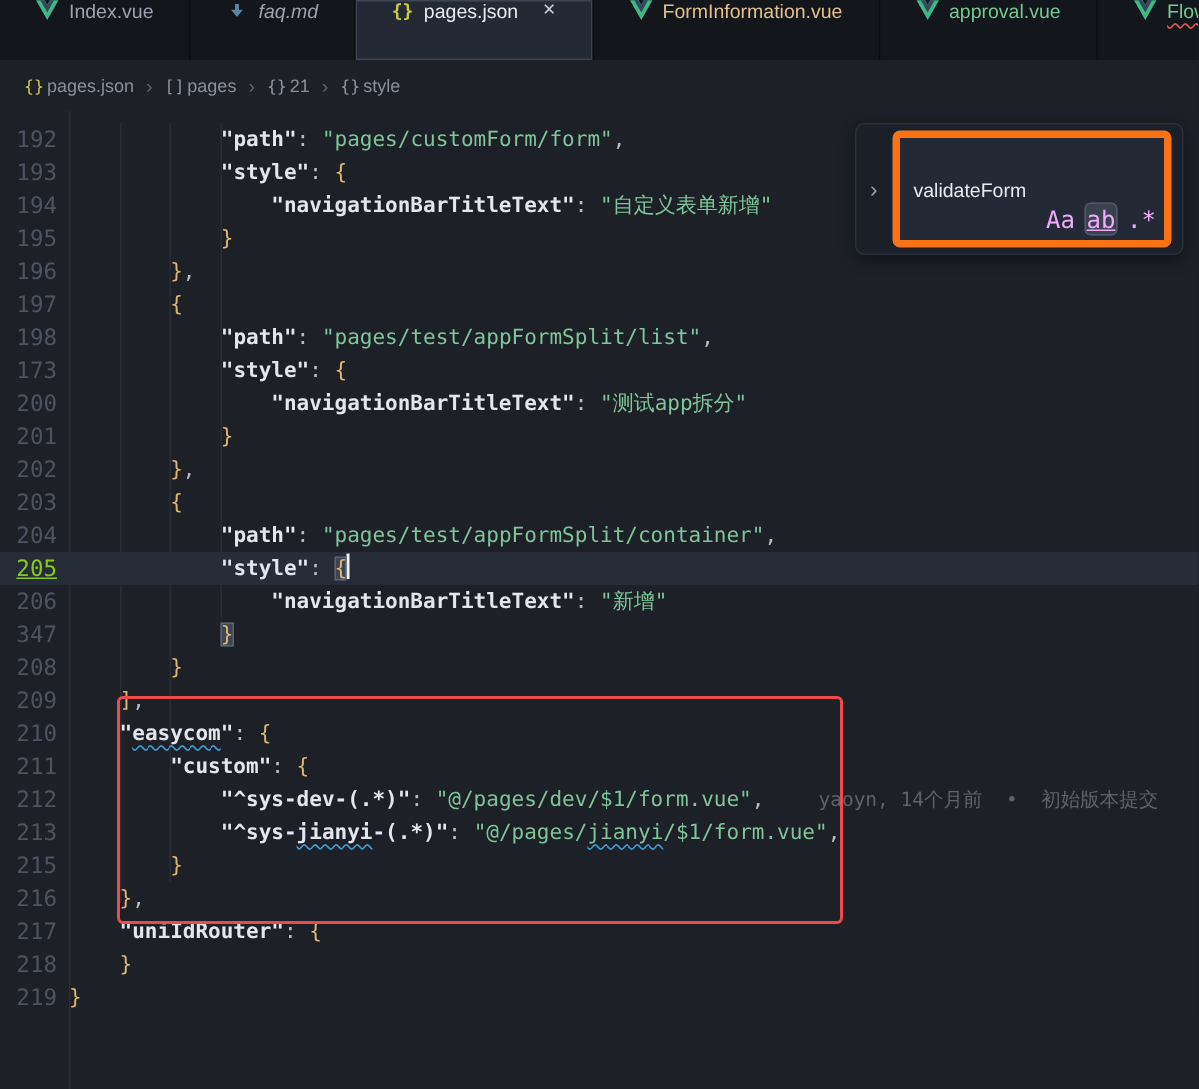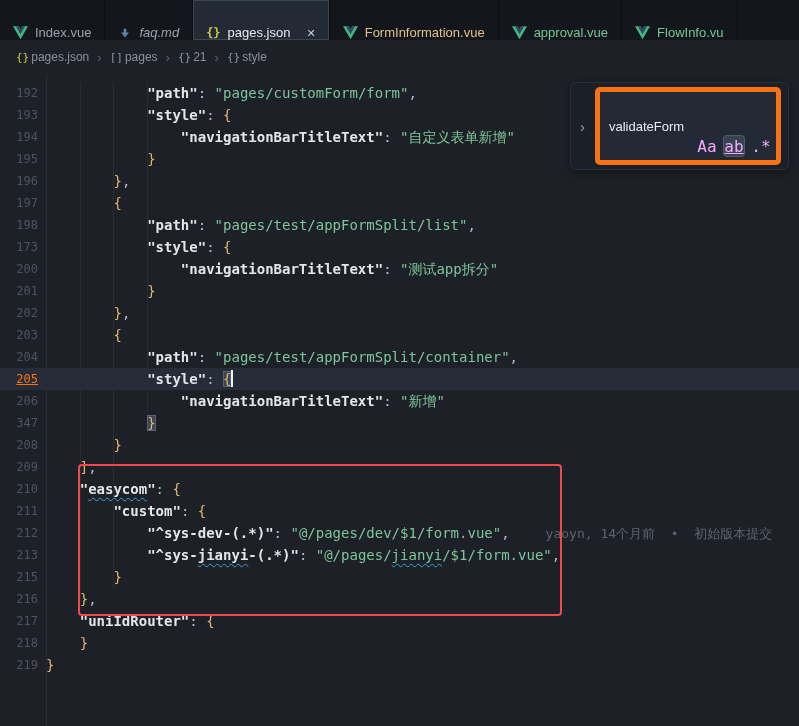--- a/index.html
+++ b/index.html
@@ -2,21 +2,21 @@
 <html><head>
 <meta charset="utf-8">
 <style>
   * { margin:0; padding:0; box-sizing:border-box; }
   html,body { width:799px; height:726px; overflow:hidden; }
   body { background:#1d2127; font-family:"Liberation Sans", sans-serif; }
   .app { position:relative; width:799px; height:726px; overflow:hidden; }
 
   
   .tabbar { height:40px; background:#13161b; display:flex; align-items:stretch; overflow:hidden; }
-  .tab { display:flex; align-items:flex-end; gap:7px; padding:0 13px; font-size:13px;
+  .tab { display:flex; align-items:flex-start; gap:7px; padding:0 24px; font-size:13px;
          color:#9ba1ad; background:#13161b; border-right:1px solid #0b0d10; white-space:nowrap; cursor:pointer; }
   .tab.active { background:#242a34; color:#e8ebf0; box-shadow: inset 0 0 0 1px #3d4452; }
   .tab.italic .tlabel { font-style:italic; }
   .tab.modified { color:#e2c08d; }
   .tab.added { color:#73c991; }
   .tab.error .tlabel { text-decoration: underline wavy #e4564f; text-decoration-thickness:1px; text-underline-offset:3px; }
   .ticon { display:flex; align-items:center; }
   .json-braces { color:#cbcb41; font-family:"DejaVu Sans Mono", monospace; font-weight:bold; font-size:12px; }
   .close { margin-left:9px; font-size:11px; color:#c9ced6; }
 
@@ -28,22 +28,22 @@
   .bc-sep { color:#5d636d; font-size:13px; margin:0 3px; }
   .bc-item { display:flex; align-items:center; cursor:pointer; }
 
   
   .editor { position:relative; height:652px; background:#1d2127; overflow:hidden; }
   .guide { position:absolute; width:0; border-left:1px solid rgba(255,255,255,0.055); z-index:1; pointer-events:none; }
   #code-lines { position:relative; padding-top:8px; z-index:2; }
   .row { display:flex; height:22px; line-height:22px;
          font-family:"DejaVu Sans Mono", monospace; font-size:14px; }
   .row.active { background:#272d38; }
-  .ln { flex:0 0 38px; text-align:right; color:#4d5461; font-size:12px; user-select:none; }
-  .row.active .ln { color:#f97316;text-decoration:underline; }
+  .ln { flex:0 0 38px; text-align:right; color:#4d5461; font-size:15px; user-select:none; }
+  .row.active .ln { color:#84cc16;text-decoration:underline; }
   .cl { margin-left:8px; white-space:pre; flex:1 1 auto; }
   .k { color:#e3e6ec; font-weight:600; }
   .s { color:#7ec699; }
   .b { color:#e0b670; }
   .p { color:#b6bcc6; }
   .sq { text-decoration: underline wavy #3e9cd6; text-decoration-thickness:1px; text-underline-offset:3px; }
   .bm { background:#3d4452; outline:1px solid #5a6375; outline-offset:-1px; }
   .cursor { display:inline-block; width:2px; height:17px; background:#eef1f6; vertical-align:-3px; }
   .blame { color:#5d636d; font-size:13px; margin-left:36px; }
 

